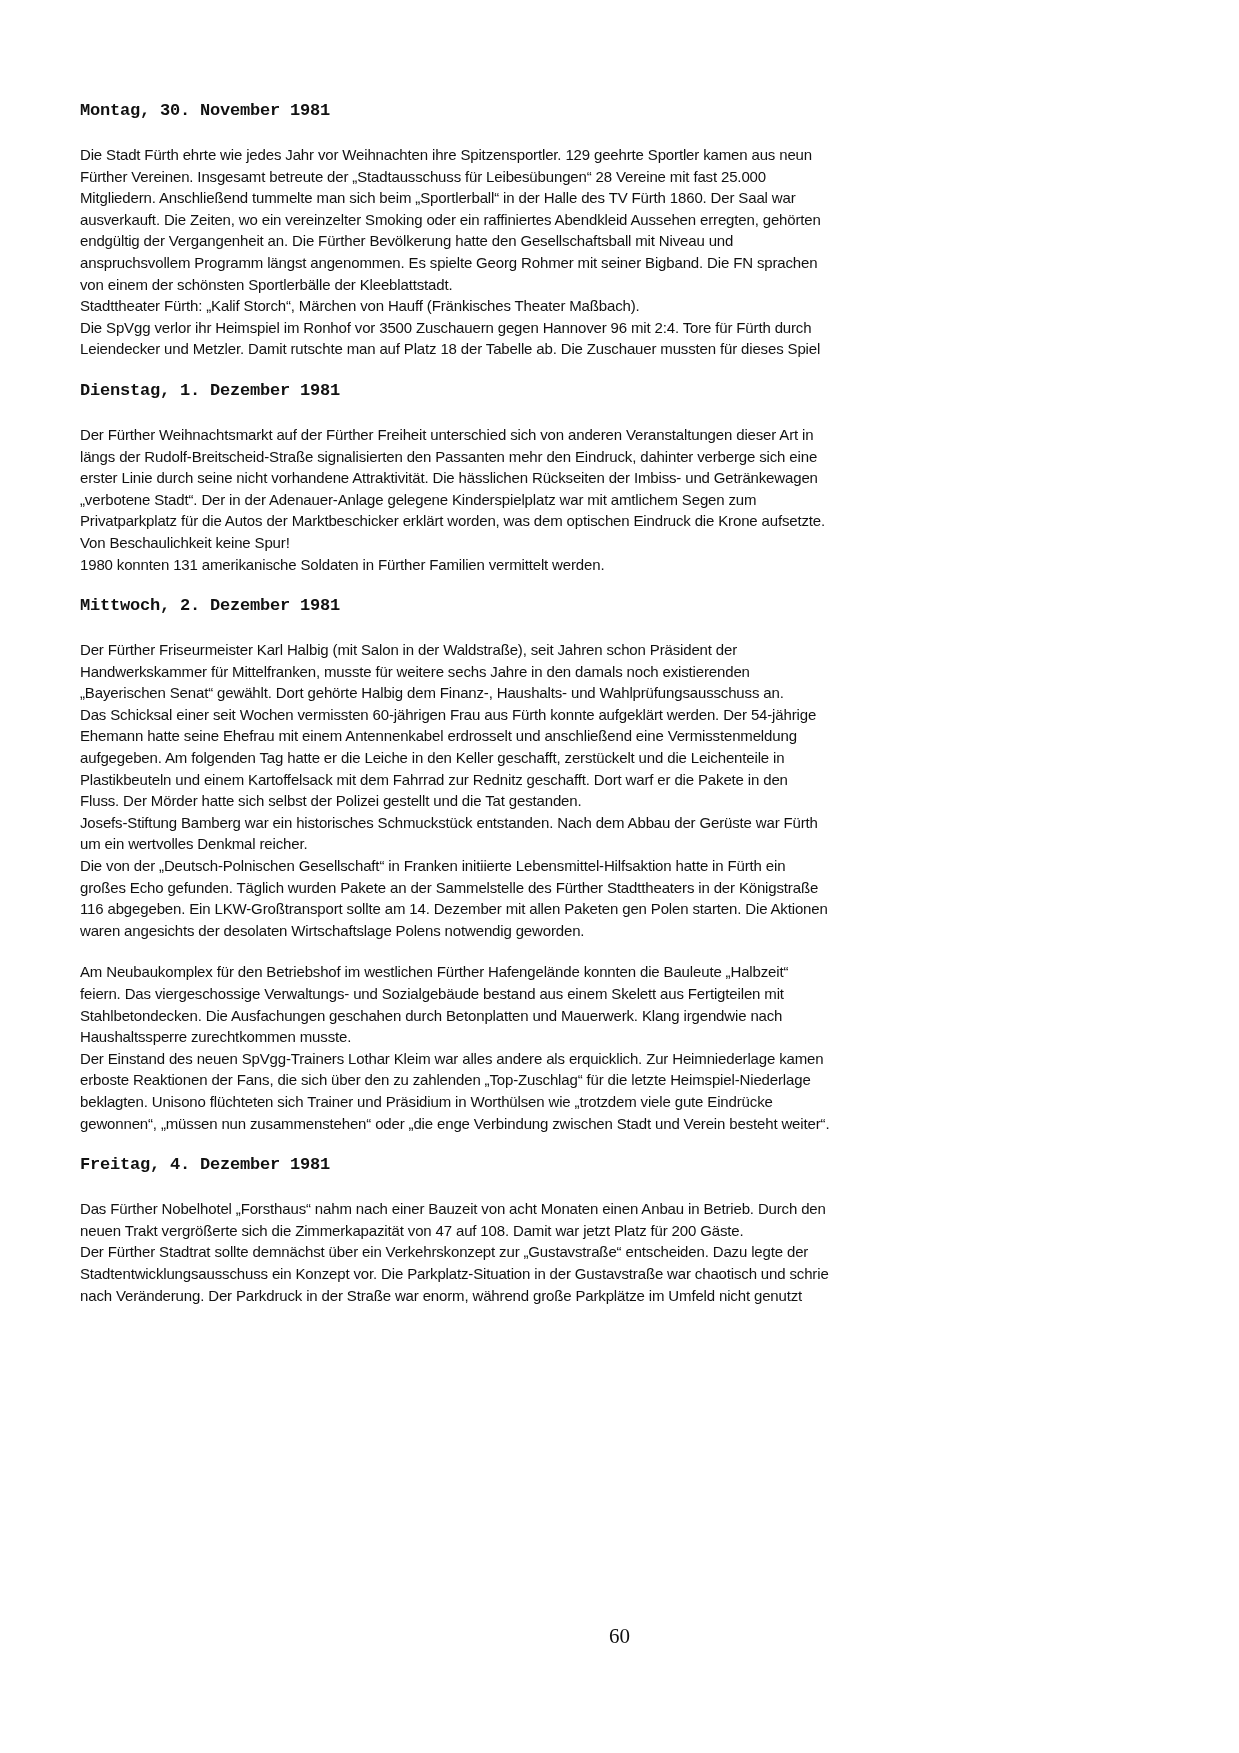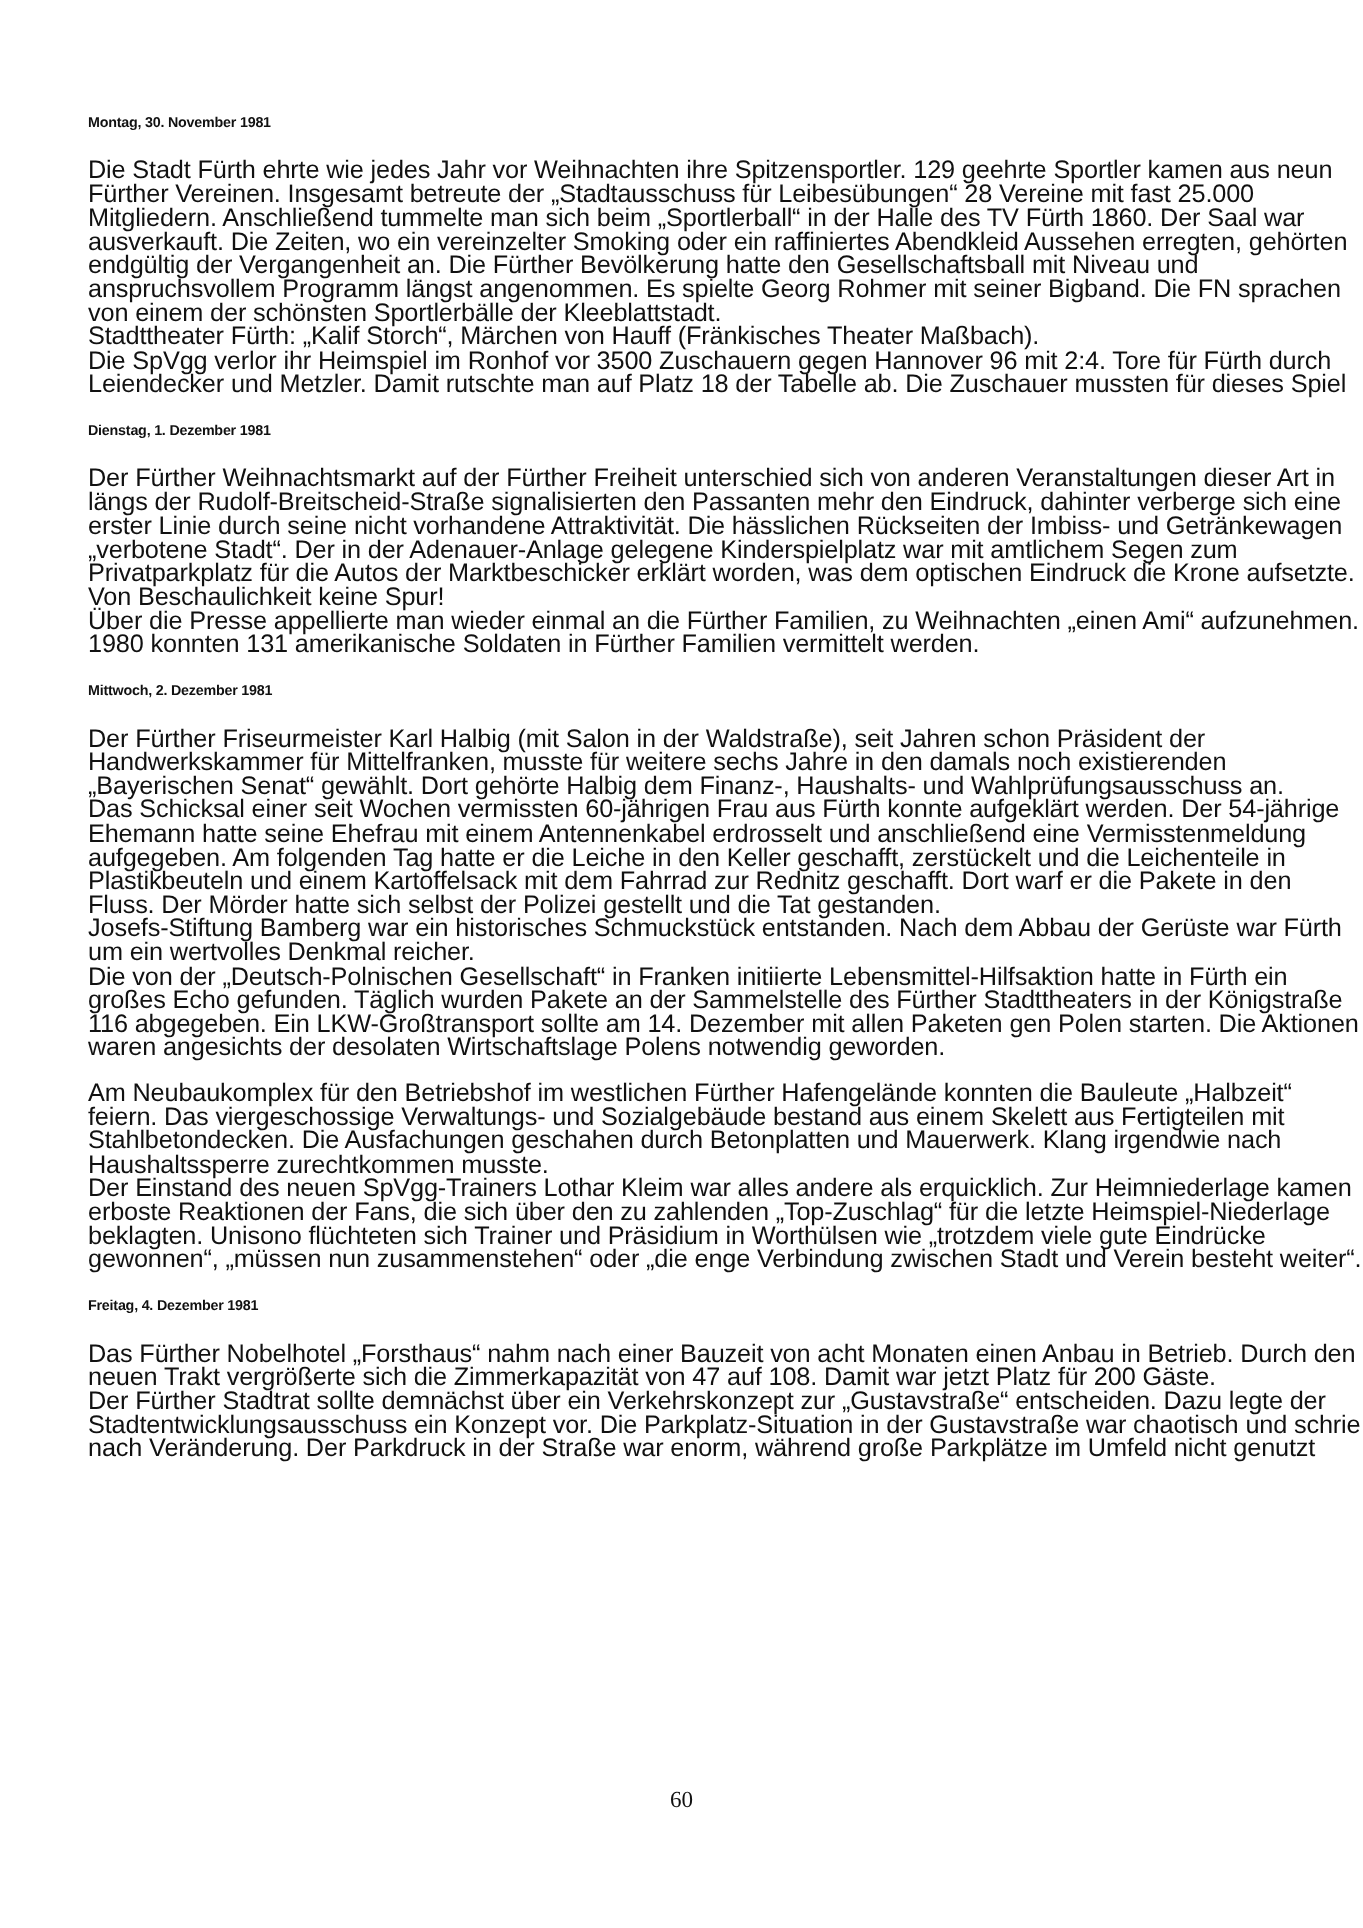--- a/index.html
+++ b/index.html
@@ -18,29 +18,29 @@
     .page {
       position: absolute;
       left: 80px;
       top: 100px;
       width: 1080px;
     }
     .entry {
       margin: 0;
     }
     .entry-title {
-      font-family: Liberation Sans, sans-serif;
+      font-family: Liberation Mono, monospace;
       font-weight: bold;
-      font-size: 13px;
+      font-size: 17px;
       line-height: 22px;
       margin: 0 0 22px 0;
       letter-spacing: -0.2px;
     }
     .entry-body {
-      font-size: 23px;
+      font-size: 15px;
       line-height: 21.6px;
       letter-spacing: -0.15px;
       margin: 0 0 20px 0;
     }
     .line {
       display: block;
       white-space: nowrap;
     }
     .page-number {
       position: absolute;
@@ -76,21 +76,20 @@
 
   <section class="entry">
     <h2 class="entry-title">Dienstag, 1. Dezember 1981</h2>
     <p class="entry-body">
       <span class="line">Der Fürther Weihnachtsmarkt auf der Fürther Freiheit unterschied sich von anderen Veranstaltungen dieser Art in</span>
       <span class="line">längs der Rudolf-Breitscheid-Straße signalisierten den Passanten mehr den Eindruck, dahinter verberge sich eine</span>
       <span class="line">erster Linie durch seine nicht vorhandene Attraktivität. Die hässlichen Rückseiten der Imbiss- und Getränkewagen</span>
       <span class="line">„verbotene Stadt“. Der in der Adenauer-Anlage gelegene Kinderspielplatz war mit amtlichem Segen zum</span>
       <span class="line">Privatparkplatz für die Autos der Marktbeschicker erklärt worden, was dem optischen Eindruck die Krone aufsetzte.</span>
       <span class="line">Von Beschaulichkeit keine Spur!</span>
-      <span class="line">Über die Presse appellierte man wieder einmal an die Fürther Familien, zu Weihnachten „einen Ami“ aufzunehmen.</span>
       <span class="line">1980 konnten 131 amerikanische Soldaten in Fürther Familien vermittelt werden.</span>
     </p>
   </section>
 
   <section class="entry">
     <h2 class="entry-title">Mittwoch, 2. Dezember 1981</h2>
     <p class="entry-body">
       <span class="line">Der Fürther Friseurmeister Karl Halbig (mit Salon in der Waldstraße), seit Jahren schon Präsident der</span>
       <span class="line">Handwerkskammer für Mittelfranken, musste für weitere sechs Jahre in den damals noch existierenden</span>
       <span class="line">„Bayerischen Senat“ gewählt. Dort gehörte Halbig dem Finanz-, Haushalts- und Wahlprüfungsausschuss an.</span>

